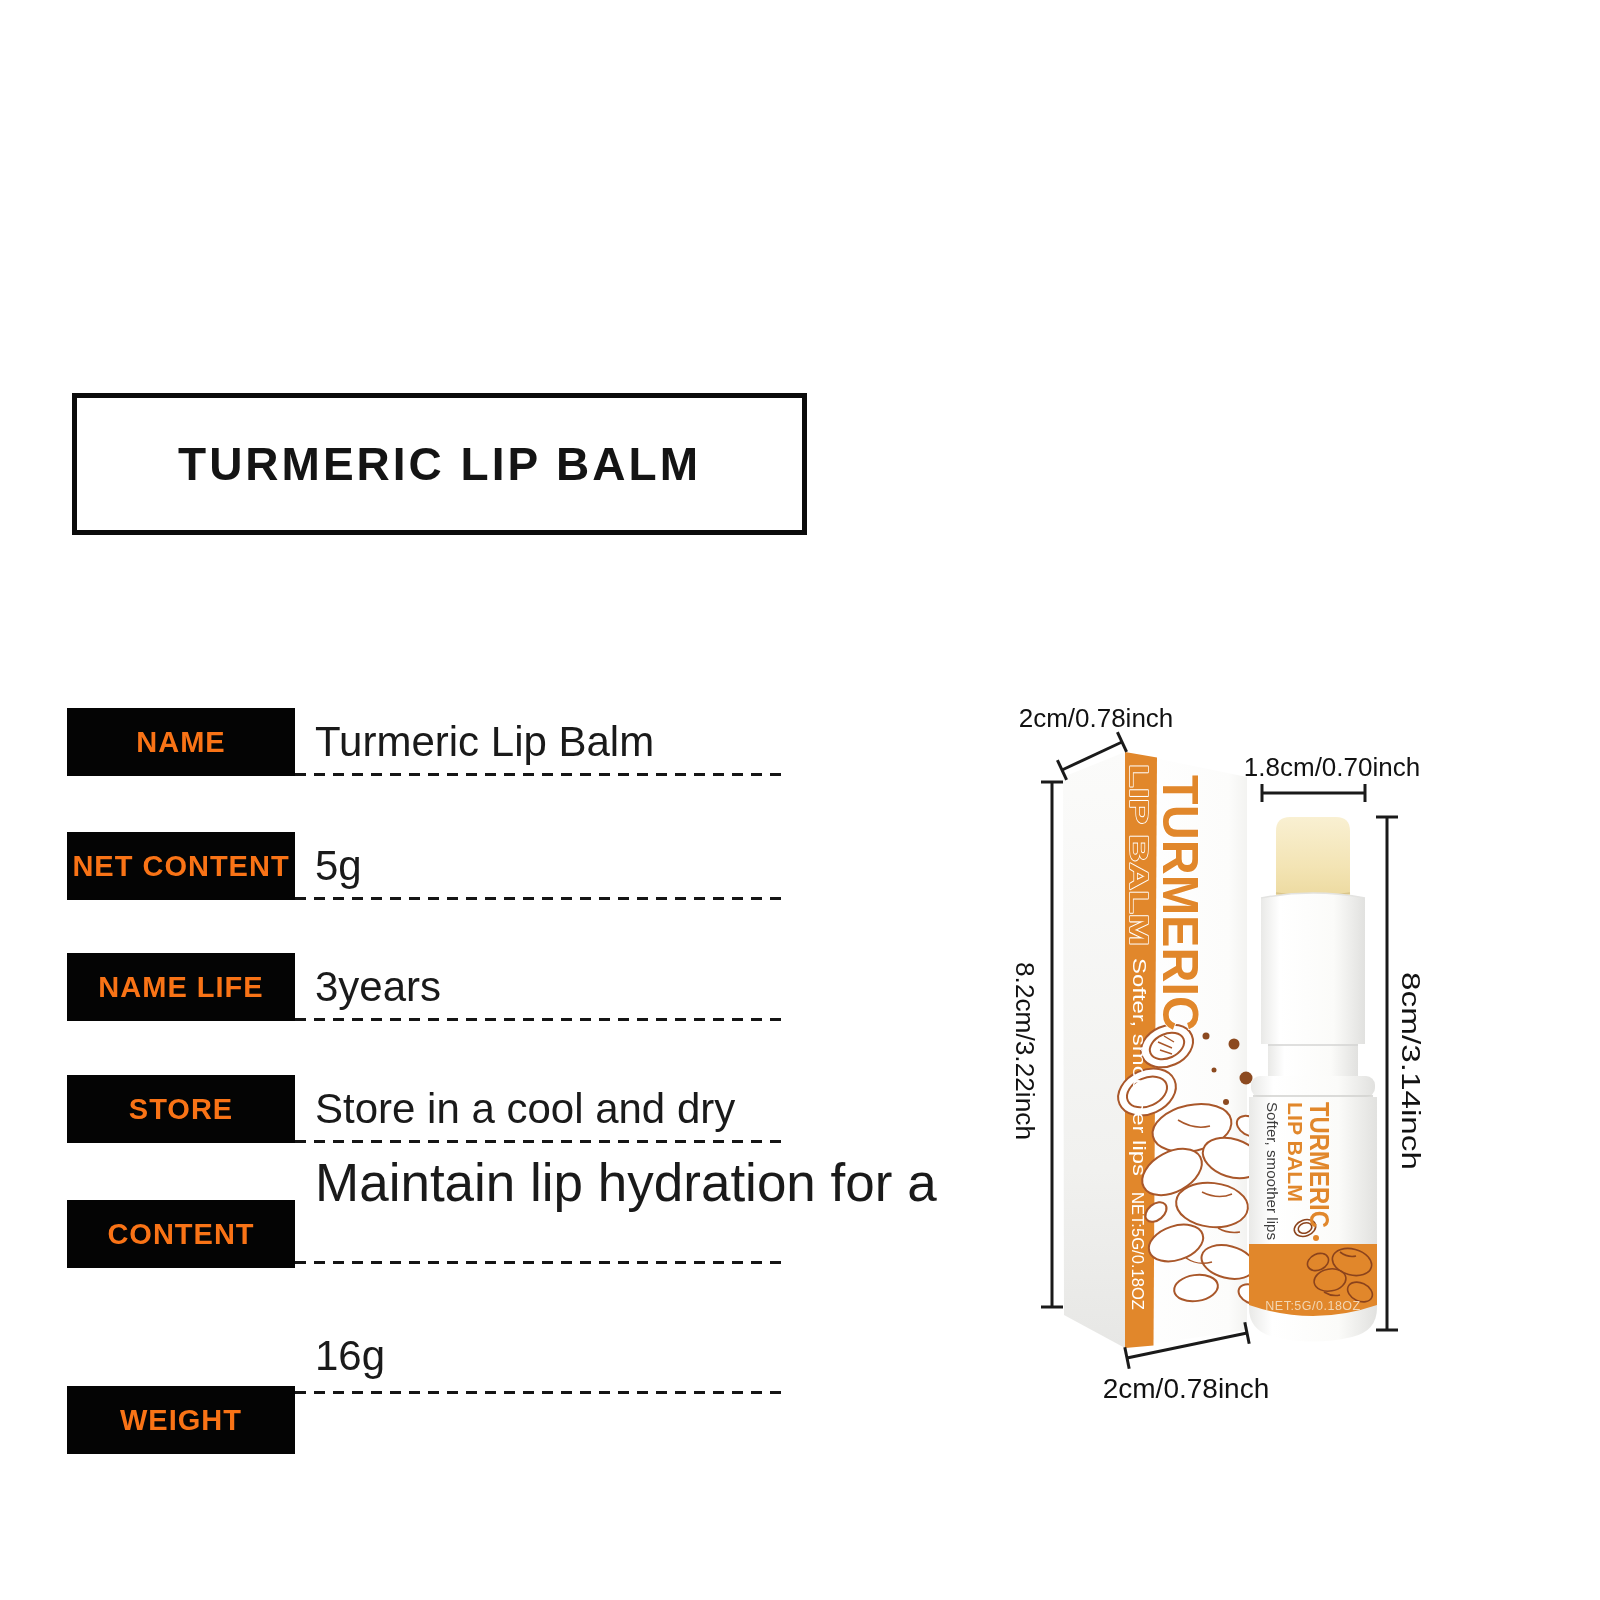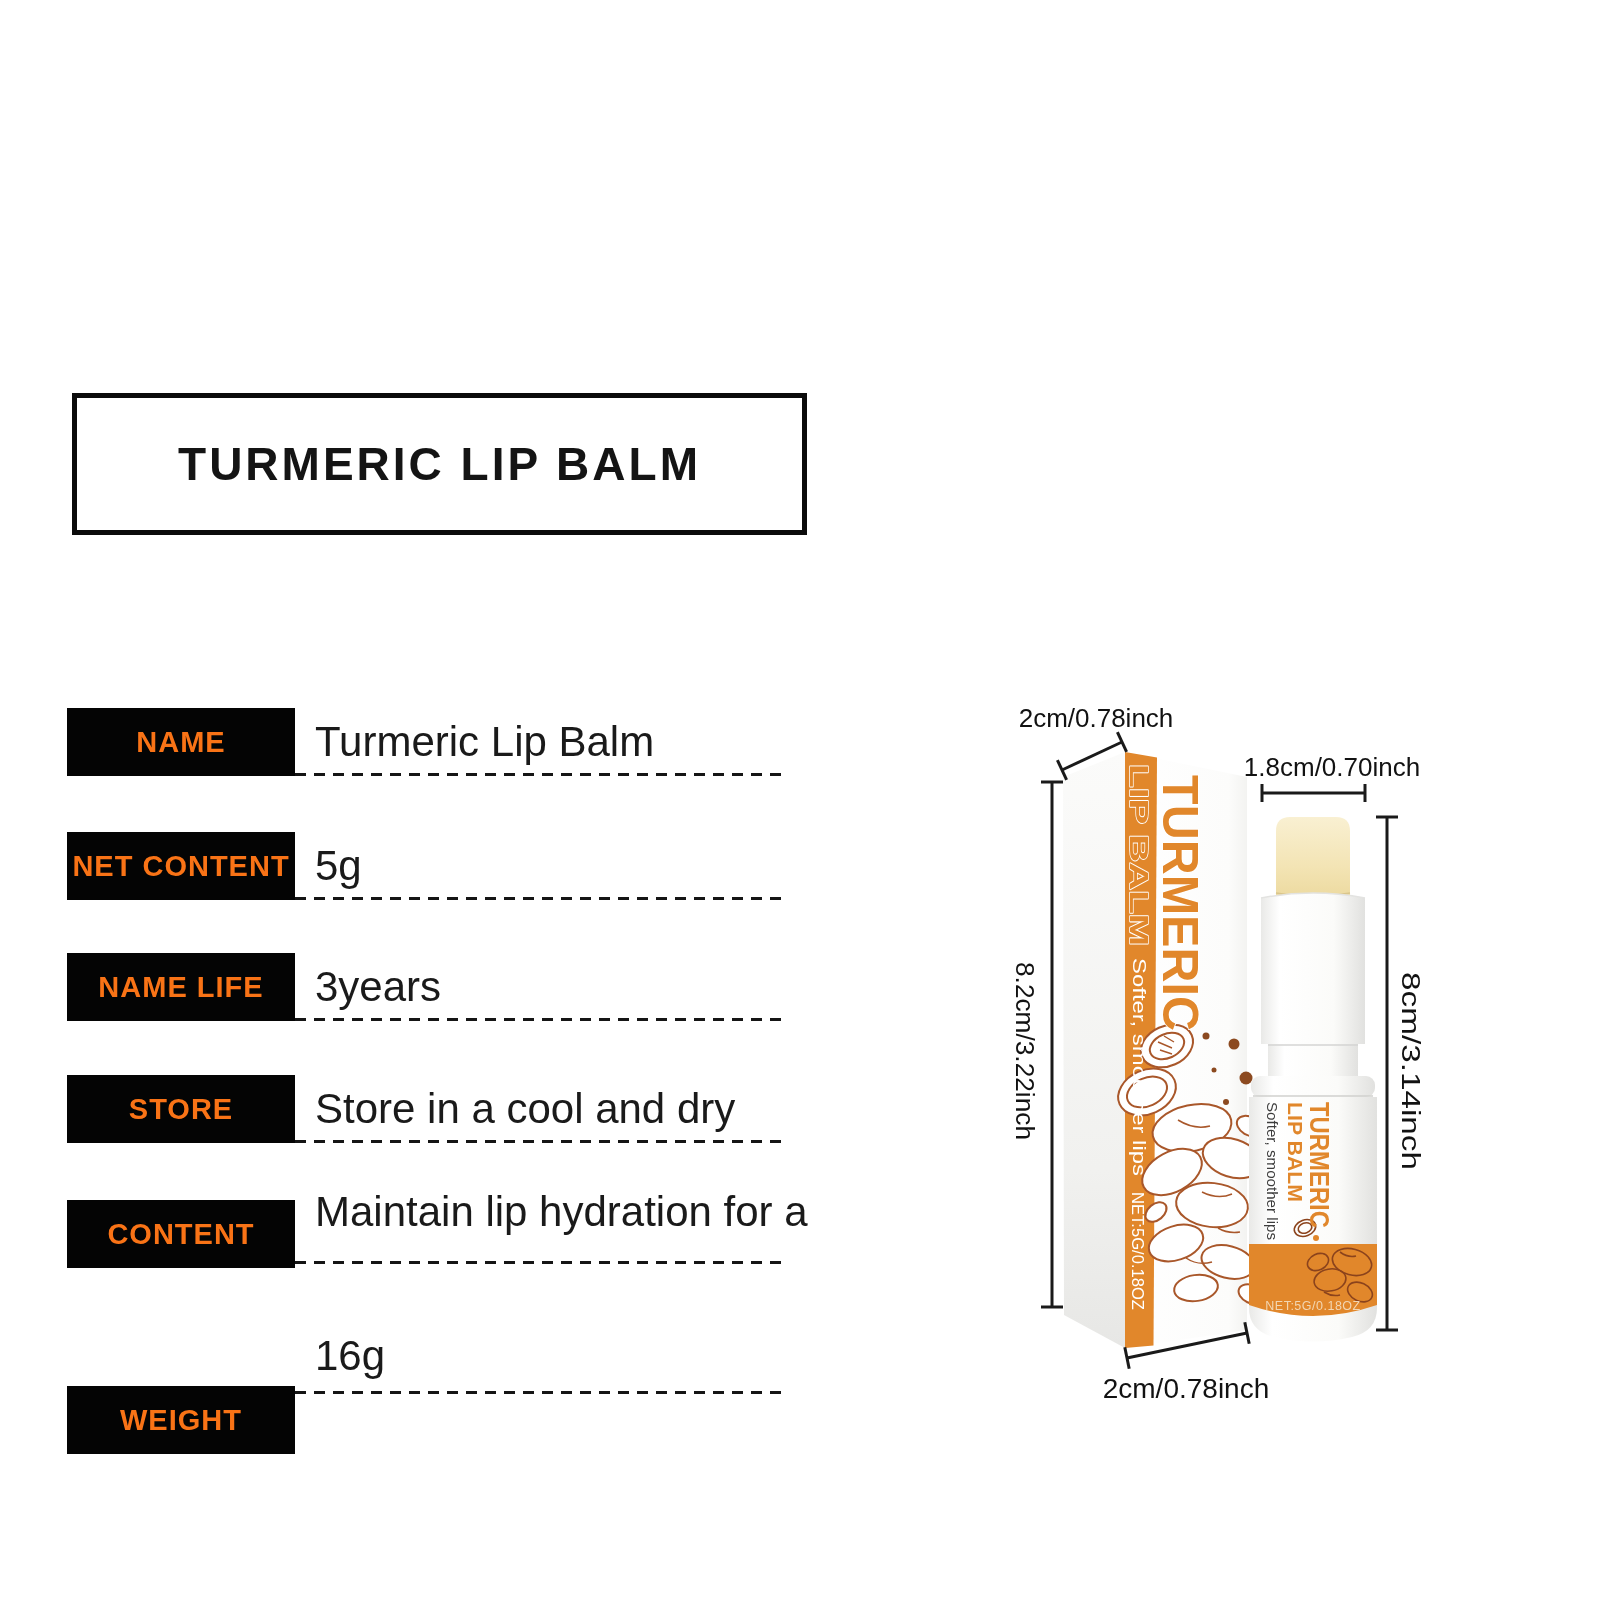--- a/index.html
+++ b/index.html
@@ -8,21 +8,21 @@
   
   .title-box{position:absolute;left:72px;top:393px;width:725px;height:132px;
              border:5px solid #0b0b0b;display:flex;align-items:center;justify-content:center;}
   .title-box span{font-size:46px;font-weight:700;letter-spacing:3px;color:#141414;}
   
   .spec-label{position:absolute;left:67px;width:228px;height:68px;background:#040404;
               color:#f97316;display:flex;align-items:center;justify-content:center;
               font-size:29px;font-weight:700;letter-spacing:1px;}
   .spec-value{position:absolute;left:315px;height:68px;display:flex;align-items:center;
               font-size:42px;color:#1a1a1a;white-space:nowrap;}
-  .spec-value.multiline{display:block;height:auto;line-height:50px;font-size:42px;margin-top:29px;}
+  .spec-value.multiline{display:block;height:auto;line-height:50px;font-size:53px;}
   .dash-line{position:absolute;left:295px;width:488px;height:3px;
              background:repeating-linear-gradient(90deg,#151515 0 11px,transparent 11px 19px);}
   svg{position:absolute;}
   text{font-family:"Liberation Sans", sans-serif;}
 </style>
 </head>
 <body>
 
 <div id="stage">
 

